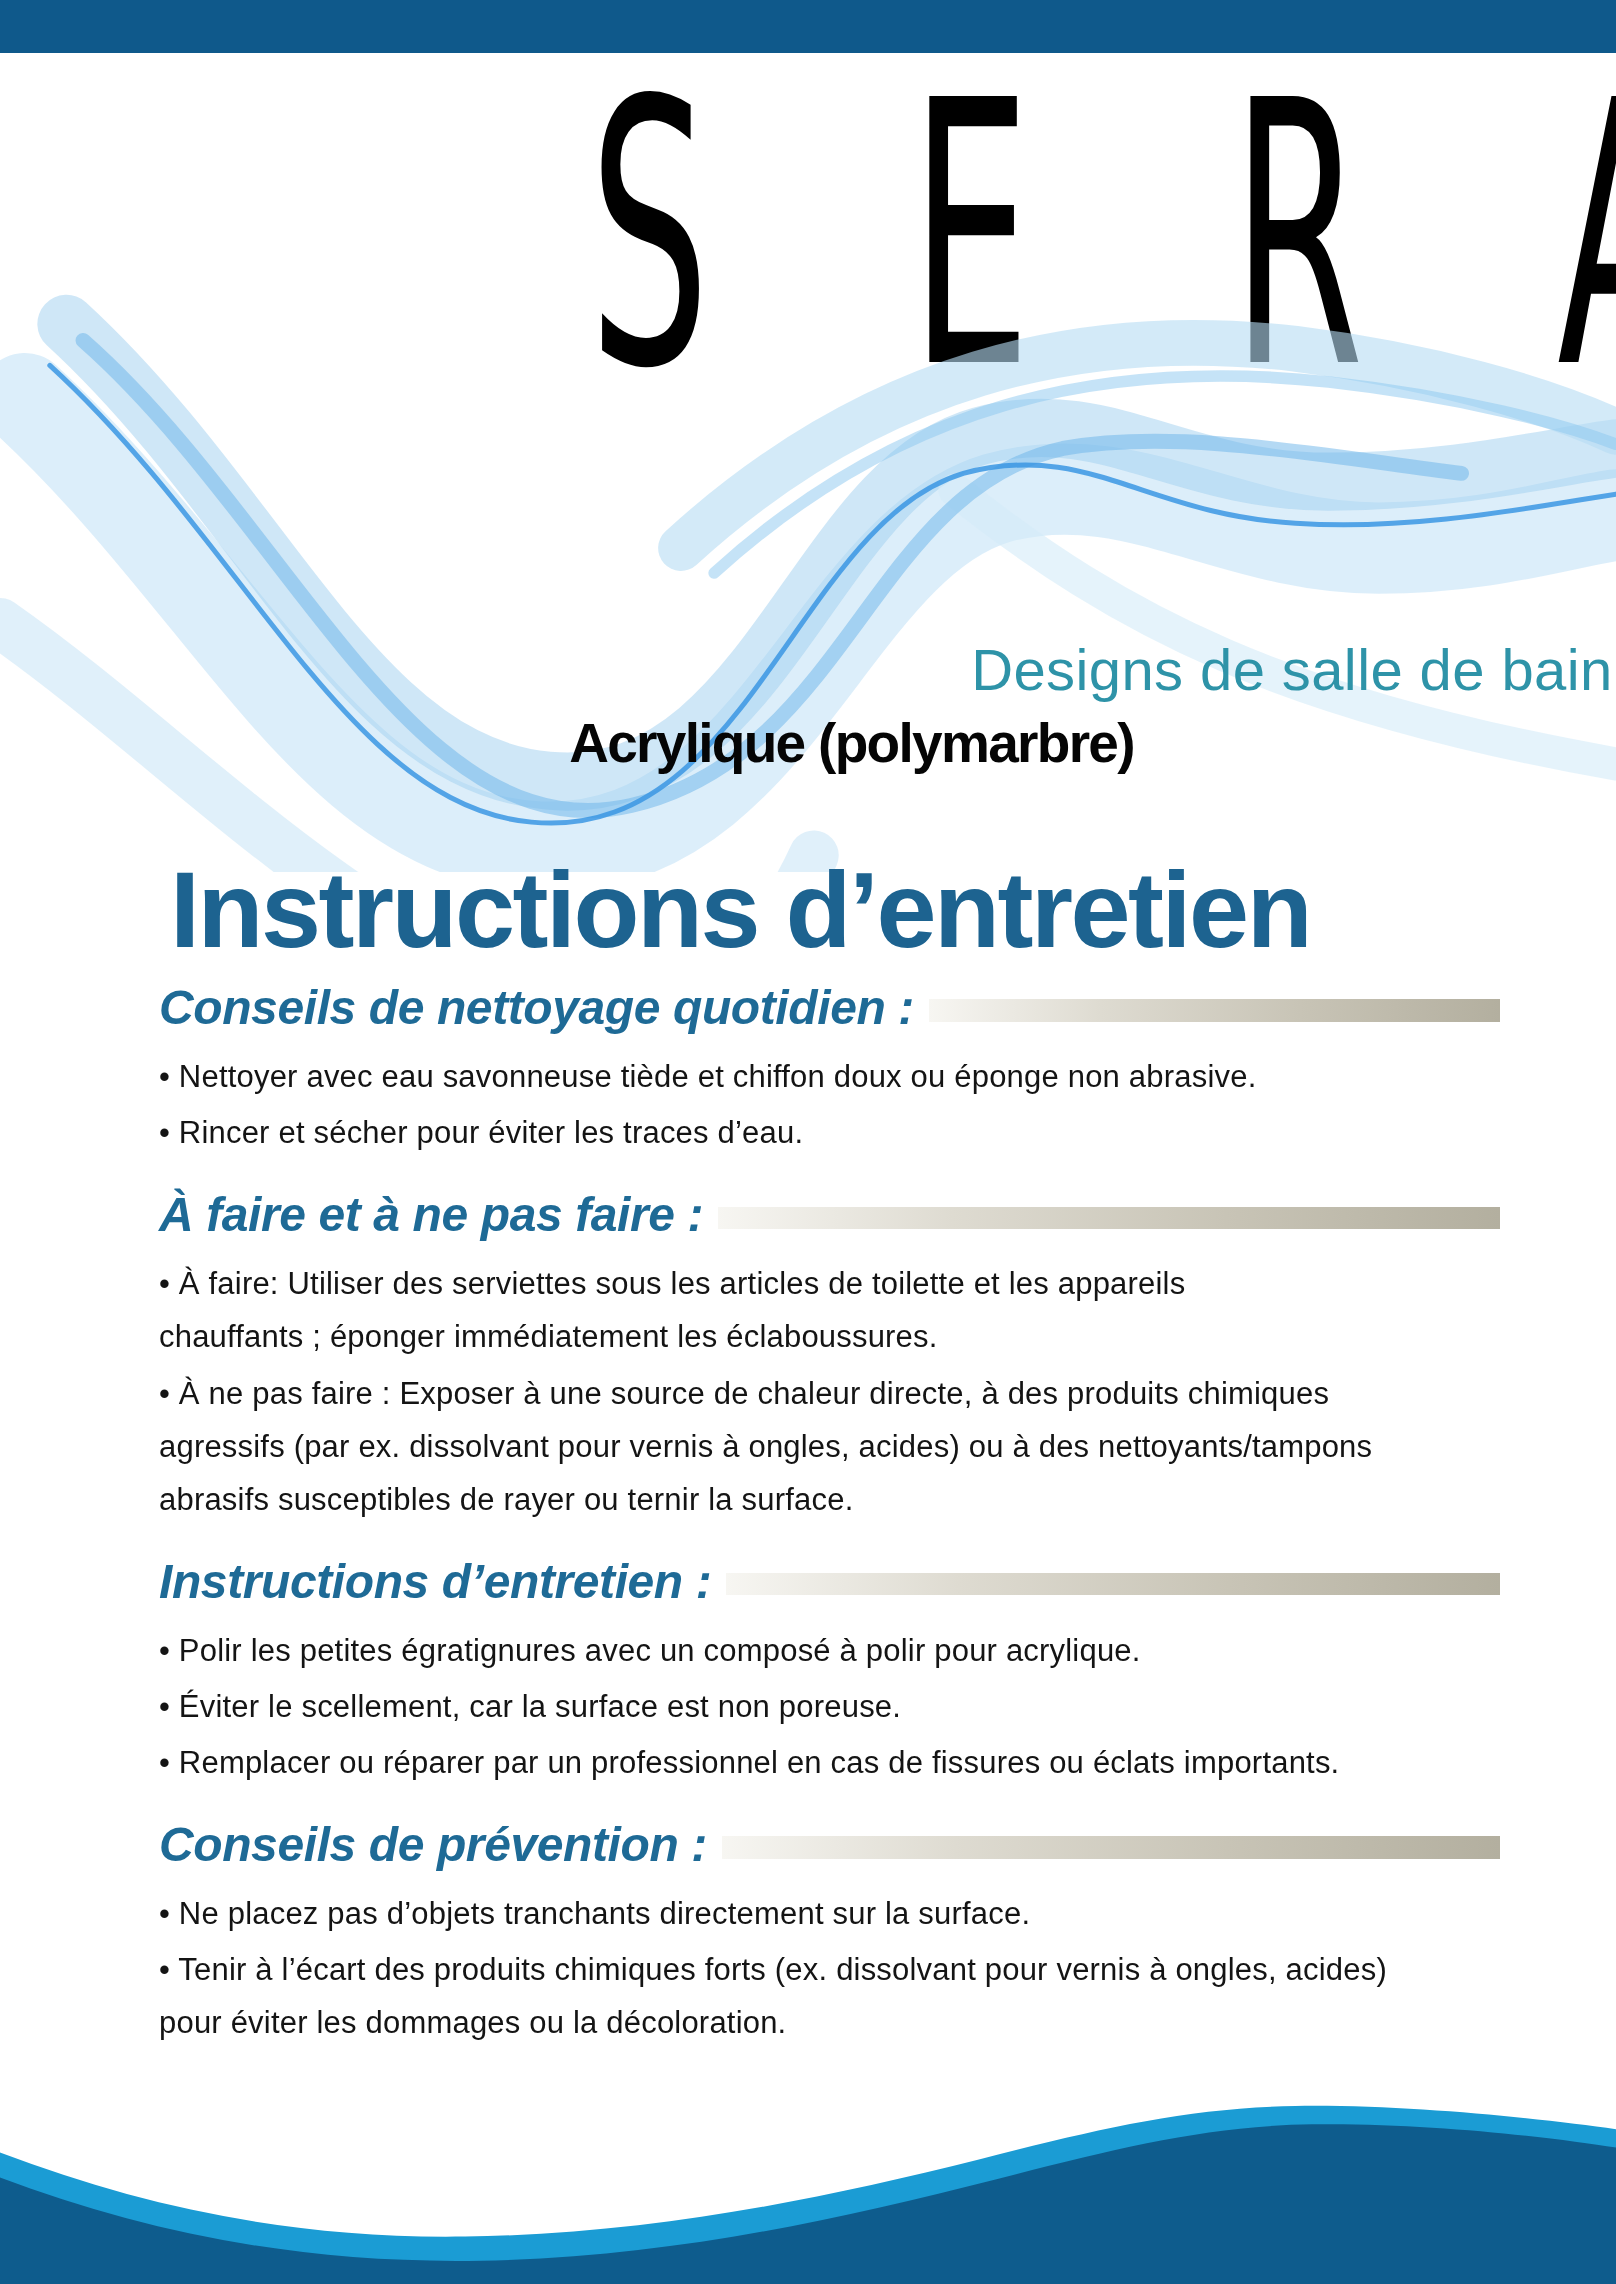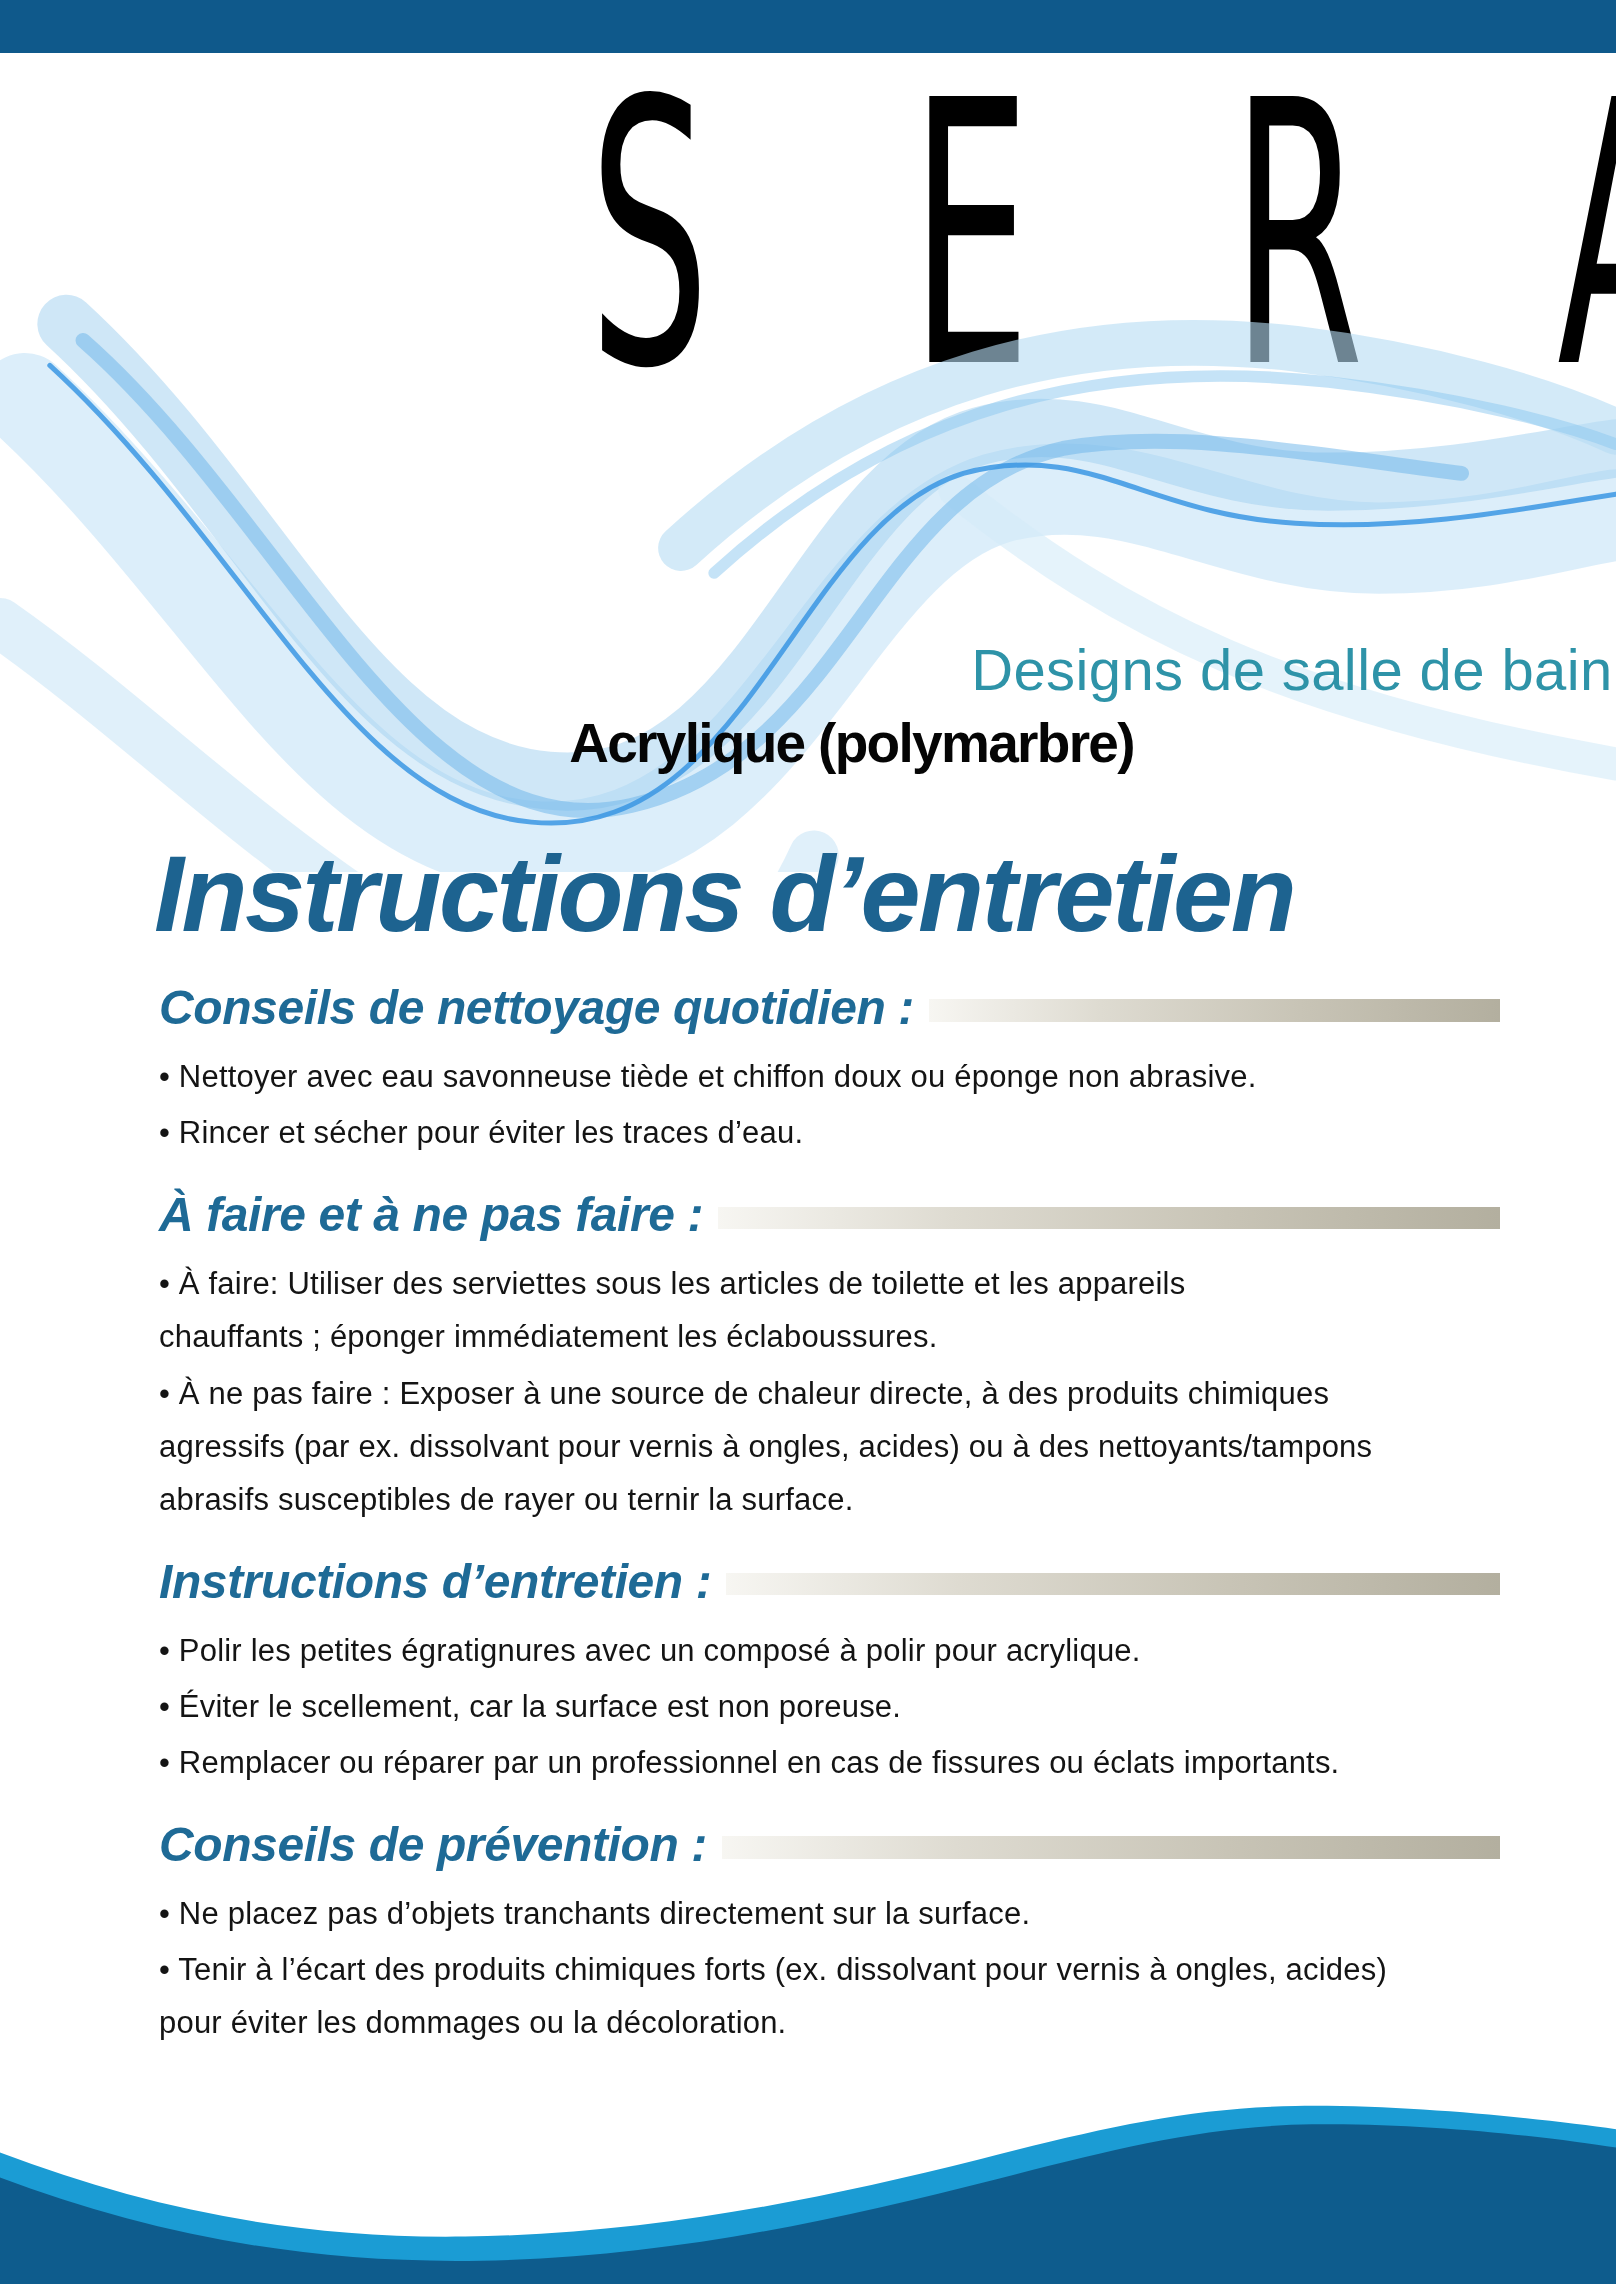--- a/index.html
+++ b/index.html
@@ -70,27 +70,26 @@
     font-weight: bold;
     letter-spacing: -1.7px;
     color: #050505;
     white-space: nowrap;
   }
 
   .main-title {
     position: absolute;
     top: 831px;
     left: 154px;
-    margin: 0;
+    margin: 16px;
     font-size: 108px;
     font-weight: bold;
     letter-spacing: -2.5px;
     color: var(--heading-blue, #1d6390);
     white-space: nowrap;
-    font-style: italic;
   }
 
   .sections {
     position: absolute;
     top: 984px;
     left: 0;
     right: 0;
     padding: 0 25px 0 159px;
   }
 

